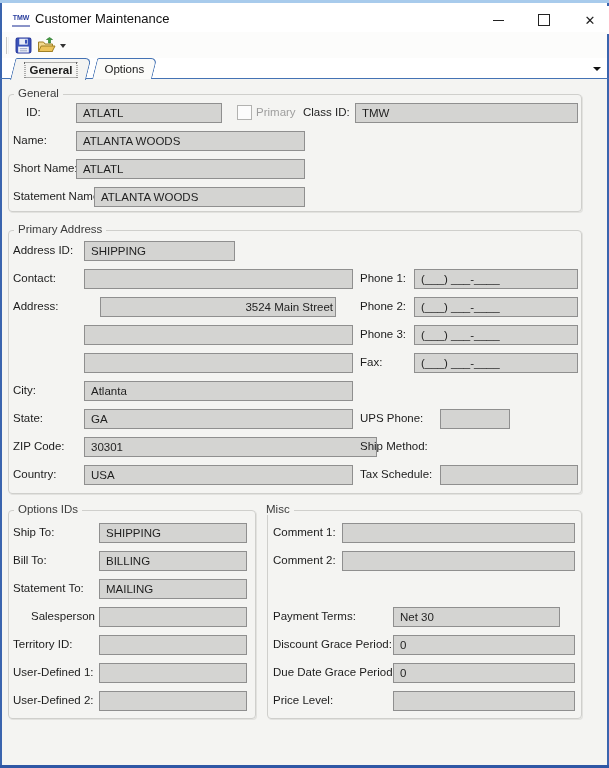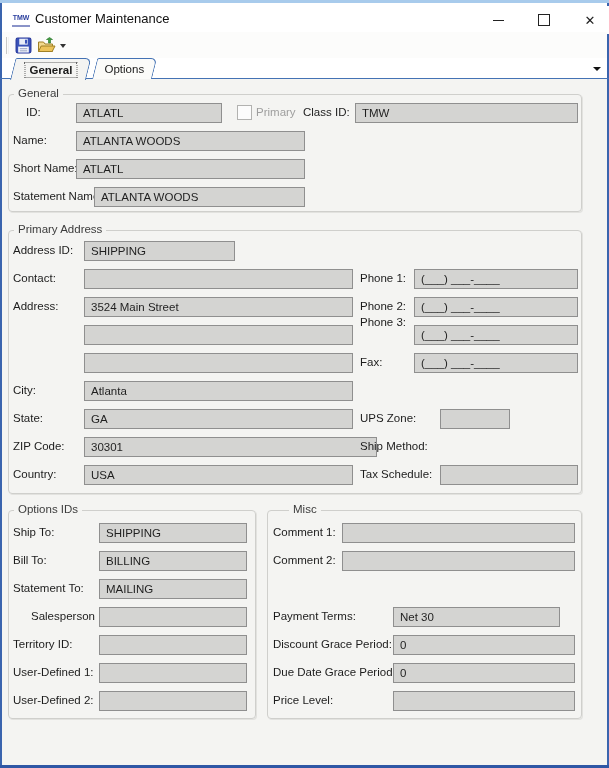--- a/index.html
+++ b/index.html
@@ -135,38 +135,38 @@
 
   <span class="lbl" style="left:13px;top:244px;">Address ID:</span>
   <input class="fld" style="left: 84px; top: 241px; width: 151px;" value="SHIPPING">
 
   <span class="lbl" style="left:13px;top:272px;">Contact:</span>
   <input class="fld" style="left: 84px; top: 269px; width: 269px;" value="">
   <span class="lbl" style="left:360px;top:272px;">Phone 1:</span>
   <input class="fld" style="left: 414px; top: 269px; width: 164px;" value="(___) ___-____">
 
   <span class="lbl" style="left:13px;top:300px;">Address:</span>
-  <input class="fld" style="left: 84px; top: 297px; width: 269px;" value="3524 Main Street">
+  <input class="fld" style="left: 100px; top: 297px; width: 236px; text-align: right;" value="3524 Main Street">
   <span class="lbl" style="left:360px;top:300px;">Phone 2:</span>
   <input class="fld" style="left: 414px; top: 297px; width: 164px;" value="(___) ___-____">
 
   <input class="fld" style="left: 84px; top: 325px; width: 269px;" value="">
-  <span class="lbl" style="left:360px;top:316px;">Phone 3:</span>
+  <span class="lbl" style="left:360px;top:328px;">Phone 3:</span>
   <input class="fld" style="left: 414px; top: 325px; width: 164px;" value="(___) ___-____">
 
   <input class="fld" style="left: 84px; top: 353px; width: 269px;" value="">
   <span class="lbl" style="left:360px;top:356px;">Fax:</span>
   <input class="fld" style="left: 414px; top: 353px; width: 164px;" value="(___) ___-____">
 
   <span class="lbl" style="left:13px;top:384px;">City:</span>
   <input class="fld" style="left: 84px; top: 381px; width: 269px;" value="Atlanta">
 
   <span class="lbl" style="left:13px;top:412px;">State:</span>
   <input class="fld" style="left: 84px; top: 409px; width: 269px;" value="GA">
-  <span class="lbl" style="left:360px;top:412px;">UPS Zone:</span>
+  <span class="lbl" style="left:360px;top:412px;">UPS Phone:</span>
   <input class="fld" style="left: 440px; top: 409px; width: 70px;" value="">
 
   <span class="lbl" style="left:13px;top:440px;">ZIP Code:</span>
   <input class="fld" style="left: 84px; top: 437px; width: 293px;" value="30301">
   <span class="lbl" style="left:360px;top:440px;">Ship Method:</span>
 
   <span class="lbl" style="left:13px;top:468px;">Country:</span>
   <input class="fld" style="left: 84px; top: 465px; width: 269px;" value="USA">
   <span class="lbl" style="left:360px;top:468px;">Tax Schedule:</span>
   <input class="fld" style="left: 440px; top: 465px; width: 138px;" value="">
@@ -189,21 +189,21 @@
   <span class="lbl" style="left:13px;top:638px;">Territory ID:</span>
   <input class="fld" style="left: 99px; top: 635px; width: 148px;" value="">
 
   <span class="lbl" style="left:13px;top:666px;">User-Defined 1:</span>
   <input class="fld" style="left: 99px; top: 663px; width: 148px;" value="">
 
   <span class="lbl" style="left:13px;top:694px;">User-Defined 2:</span>
   <input class="fld" style="left: 99px; top: 691px; width: 148px;" value="">
 
   <div class="grp" style="left:267px;top:510px;width:313px;height:207px;"></div>
-  <div class="leg" style="left:289px;top:503px;">Misc</div>
+  <div class="leg" style="left:262px;top:503px;">Misc</div>
 
   <span class="lbl" style="left:273px;top:526px;">Comment 1:</span>
   <input class="fld" style="left: 342px; top: 523px; width: 233px;" value="">
 
   <span class="lbl" style="left:273px;top:554px;">Comment 2:</span>
   <input class="fld" style="left: 342px; top: 551px; width: 233px;" value="">
 
   <span class="lbl" style="left:273px;top:610px;">Payment Terms:</span>
   <input class="fld" style="left: 393px; top: 607px; width: 167px;" value="Net 30">
 

